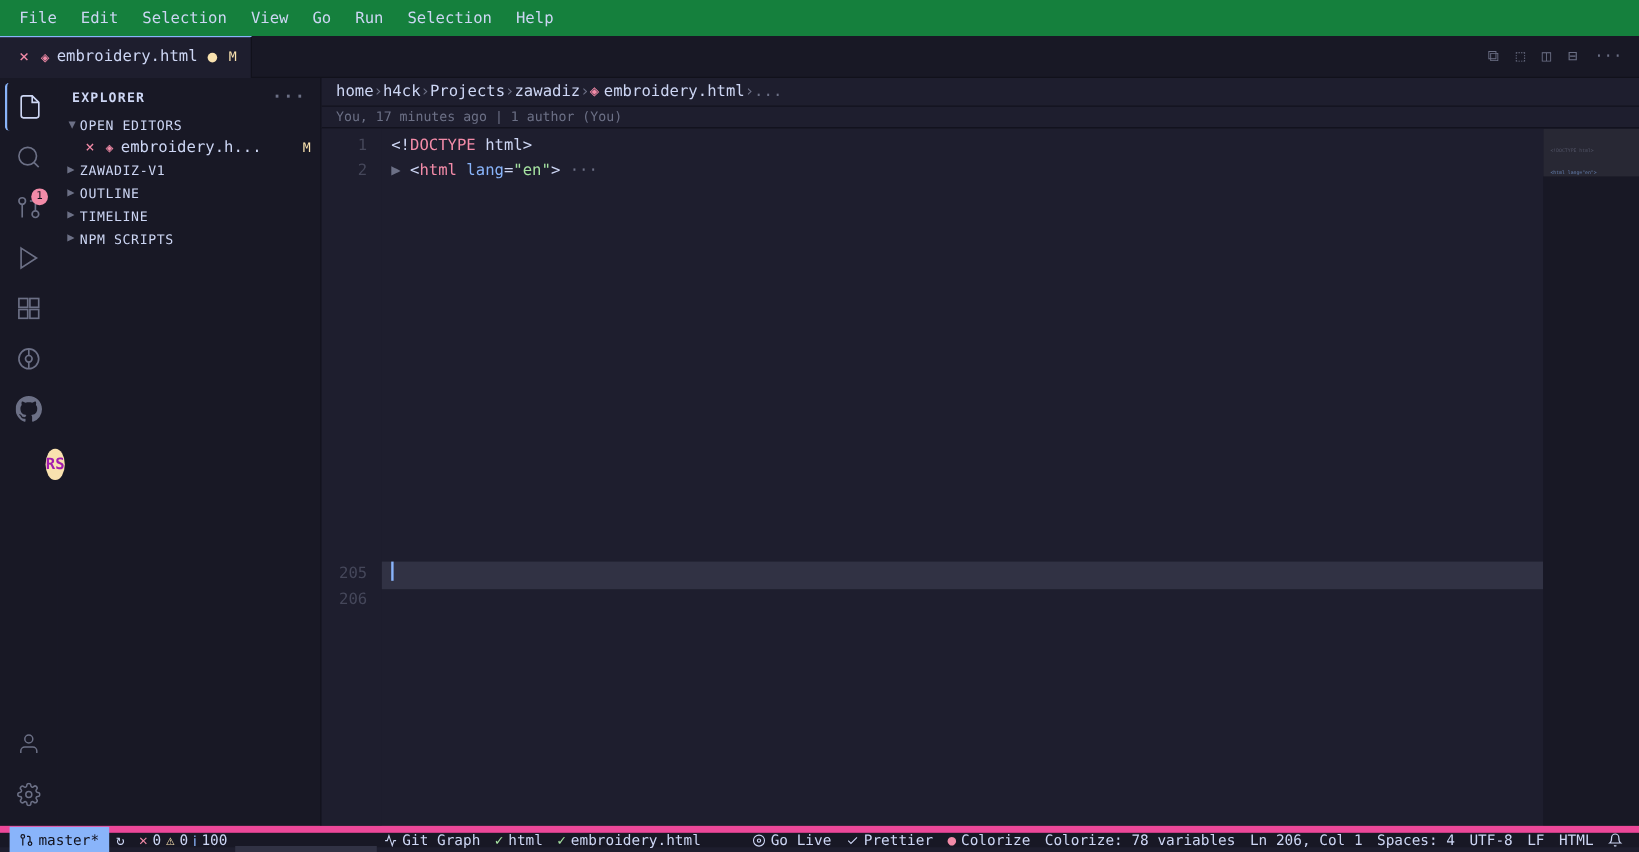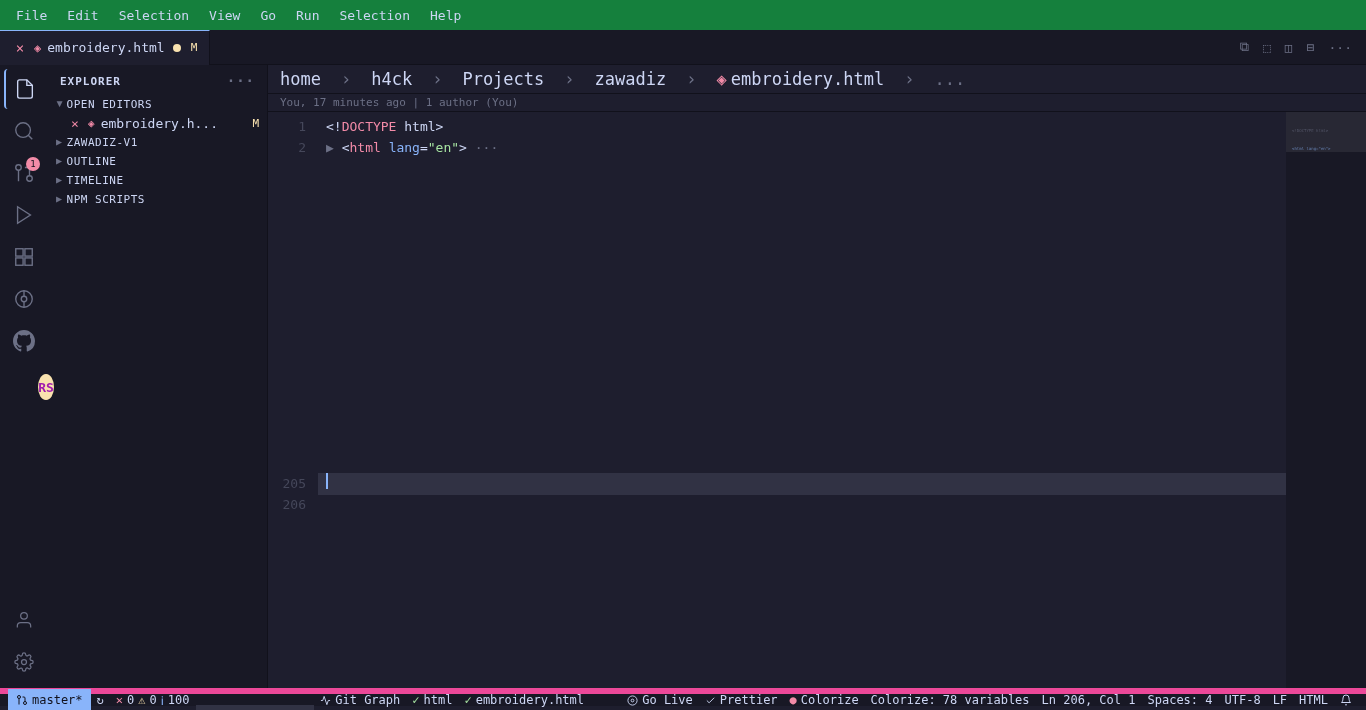--- a/index.html
+++ b/index.html
@@ -209,23 +209,23 @@
       background: #1e1e2e;
       display: flex;
       flex-direction: column;
       overflow: hidden;
     }
 
     
     .breadcrumb {
       display: flex;
       align-items: center;
-      gap: 20px;
+      gap: 0;
       padding: 4px 12px;
-      font-size: 17px;
+      font-size: 13px;
       color: #6c7086;
       border-bottom: 1px solid #11111b;
       background: #1e1e2e;
     }
     .breadcrumb-item { cursor: pointer; color: #cdd6f4; }
     .breadcrumb-sep { color: #6c7086; }
     .breadcrumb-file { color: #cdd6f4; display: flex; align-items: center; gap: 4px; }
 
     
     .blame-line {

